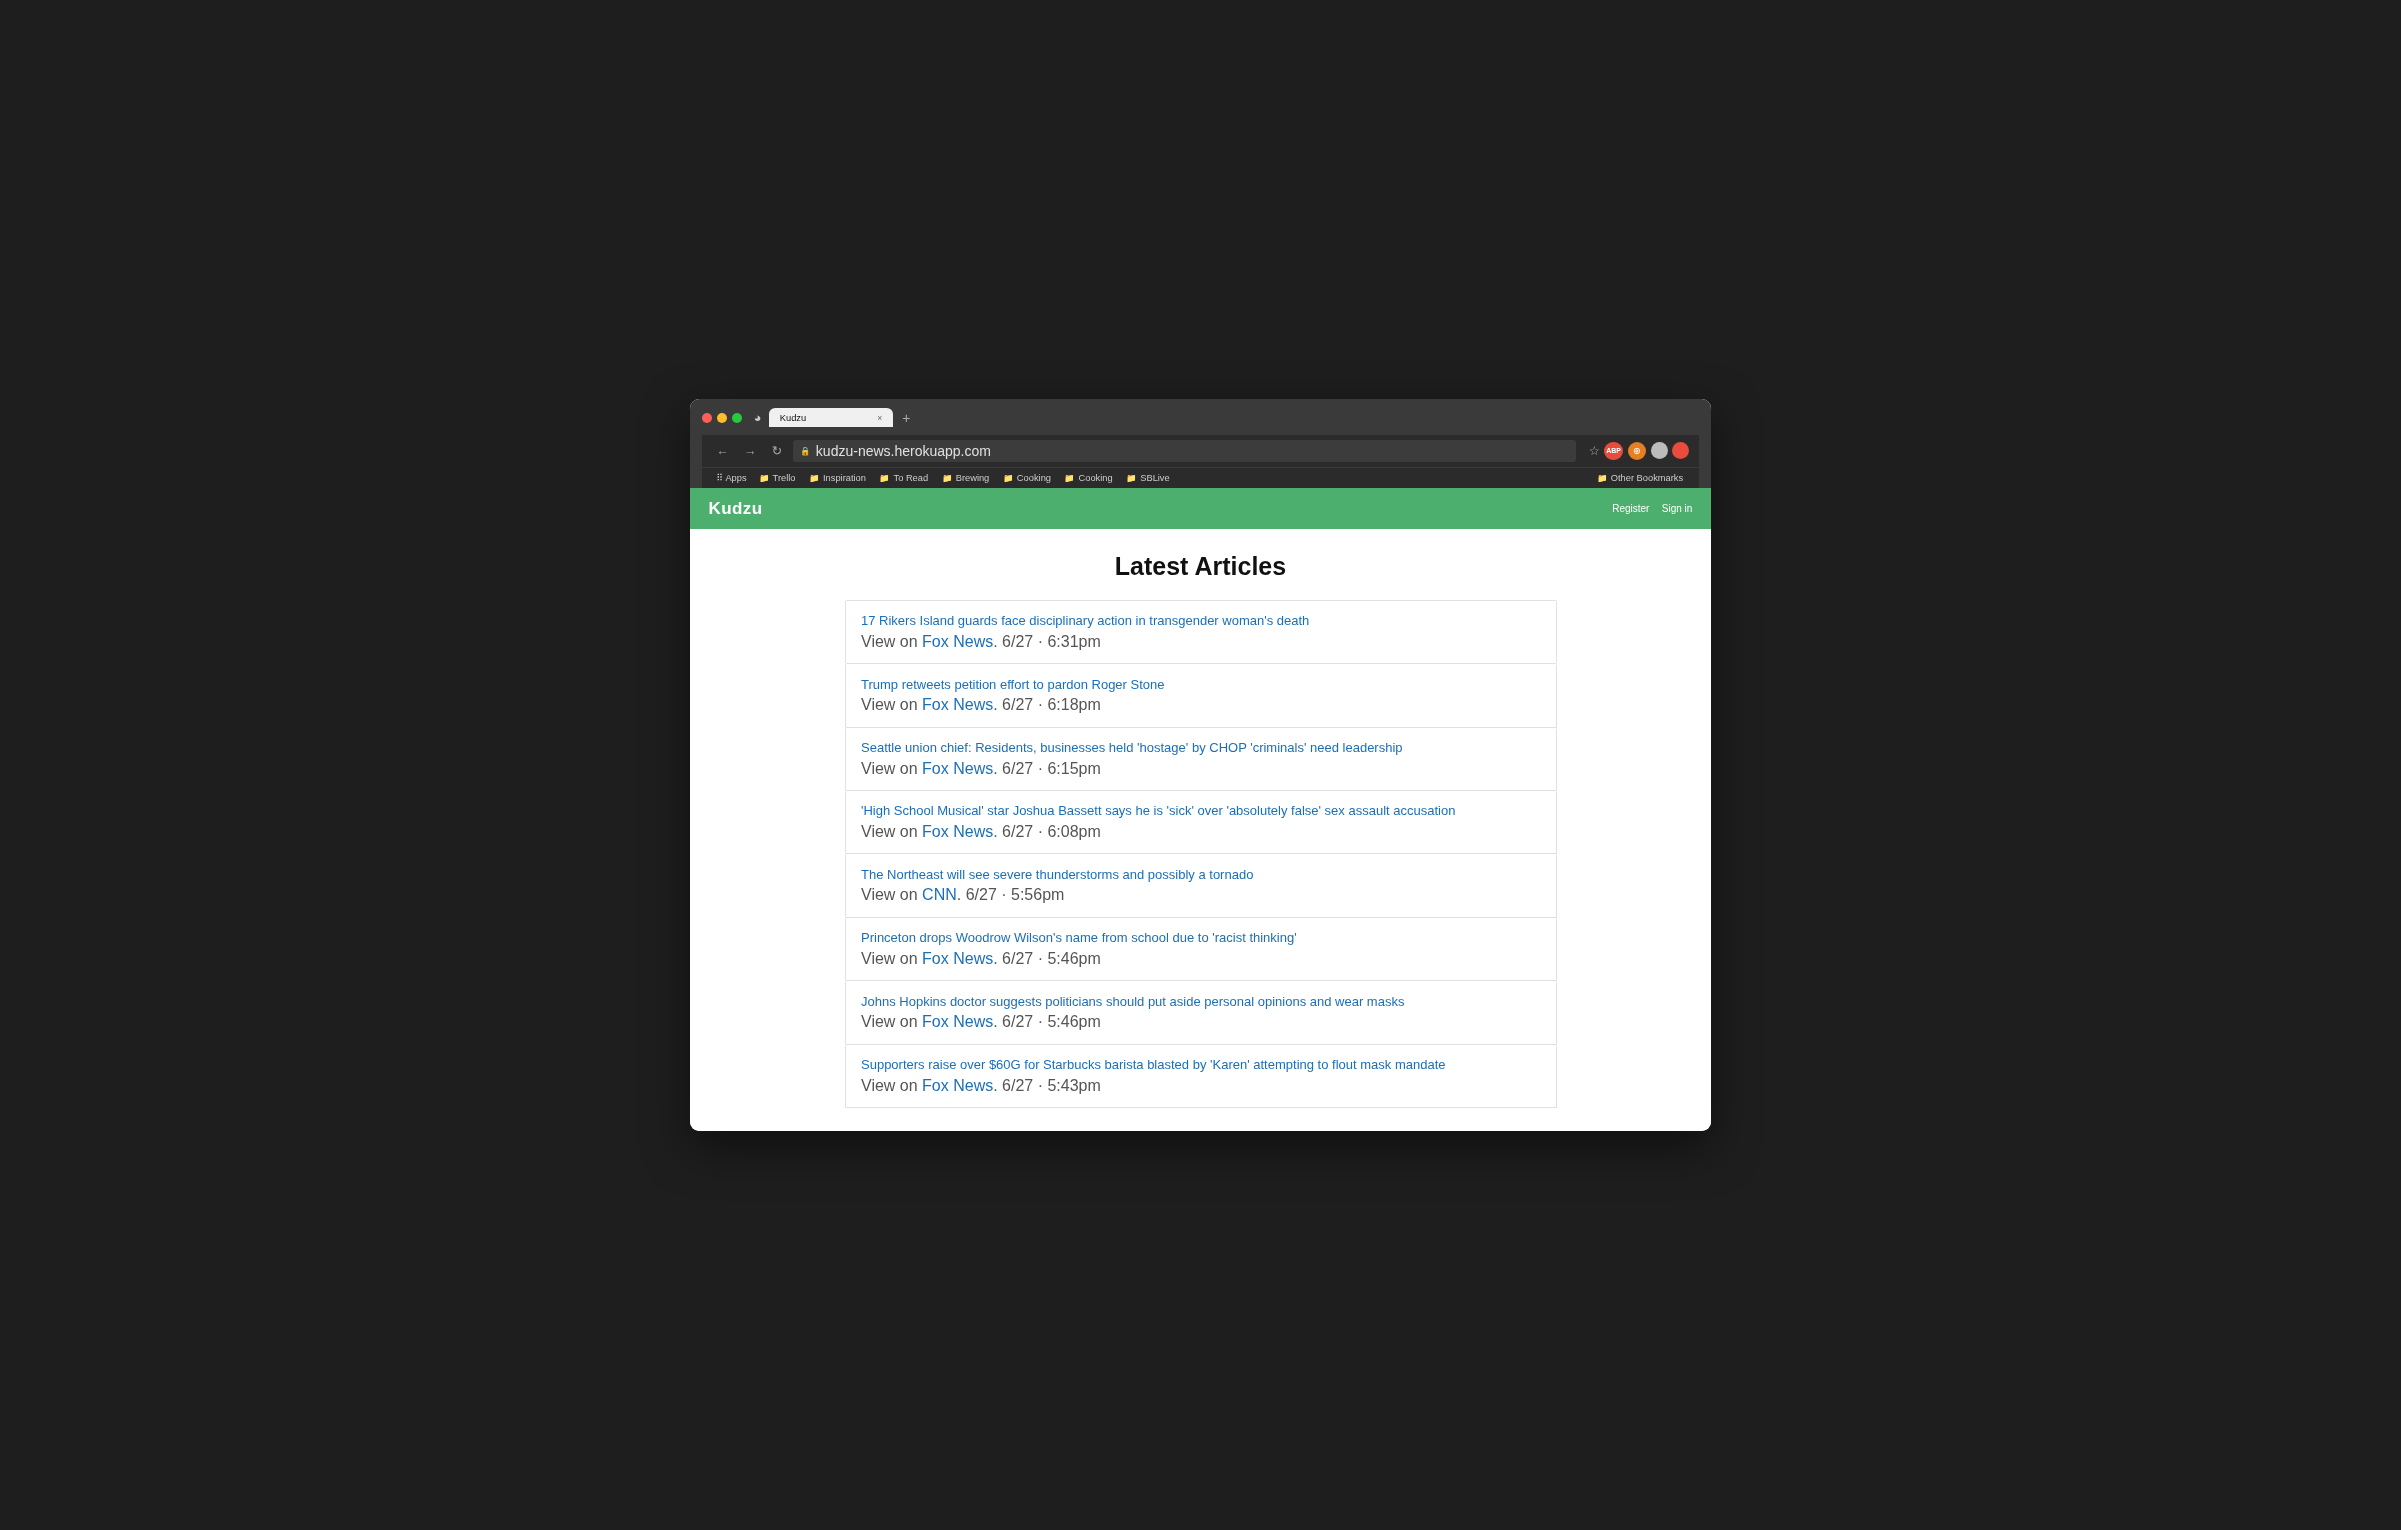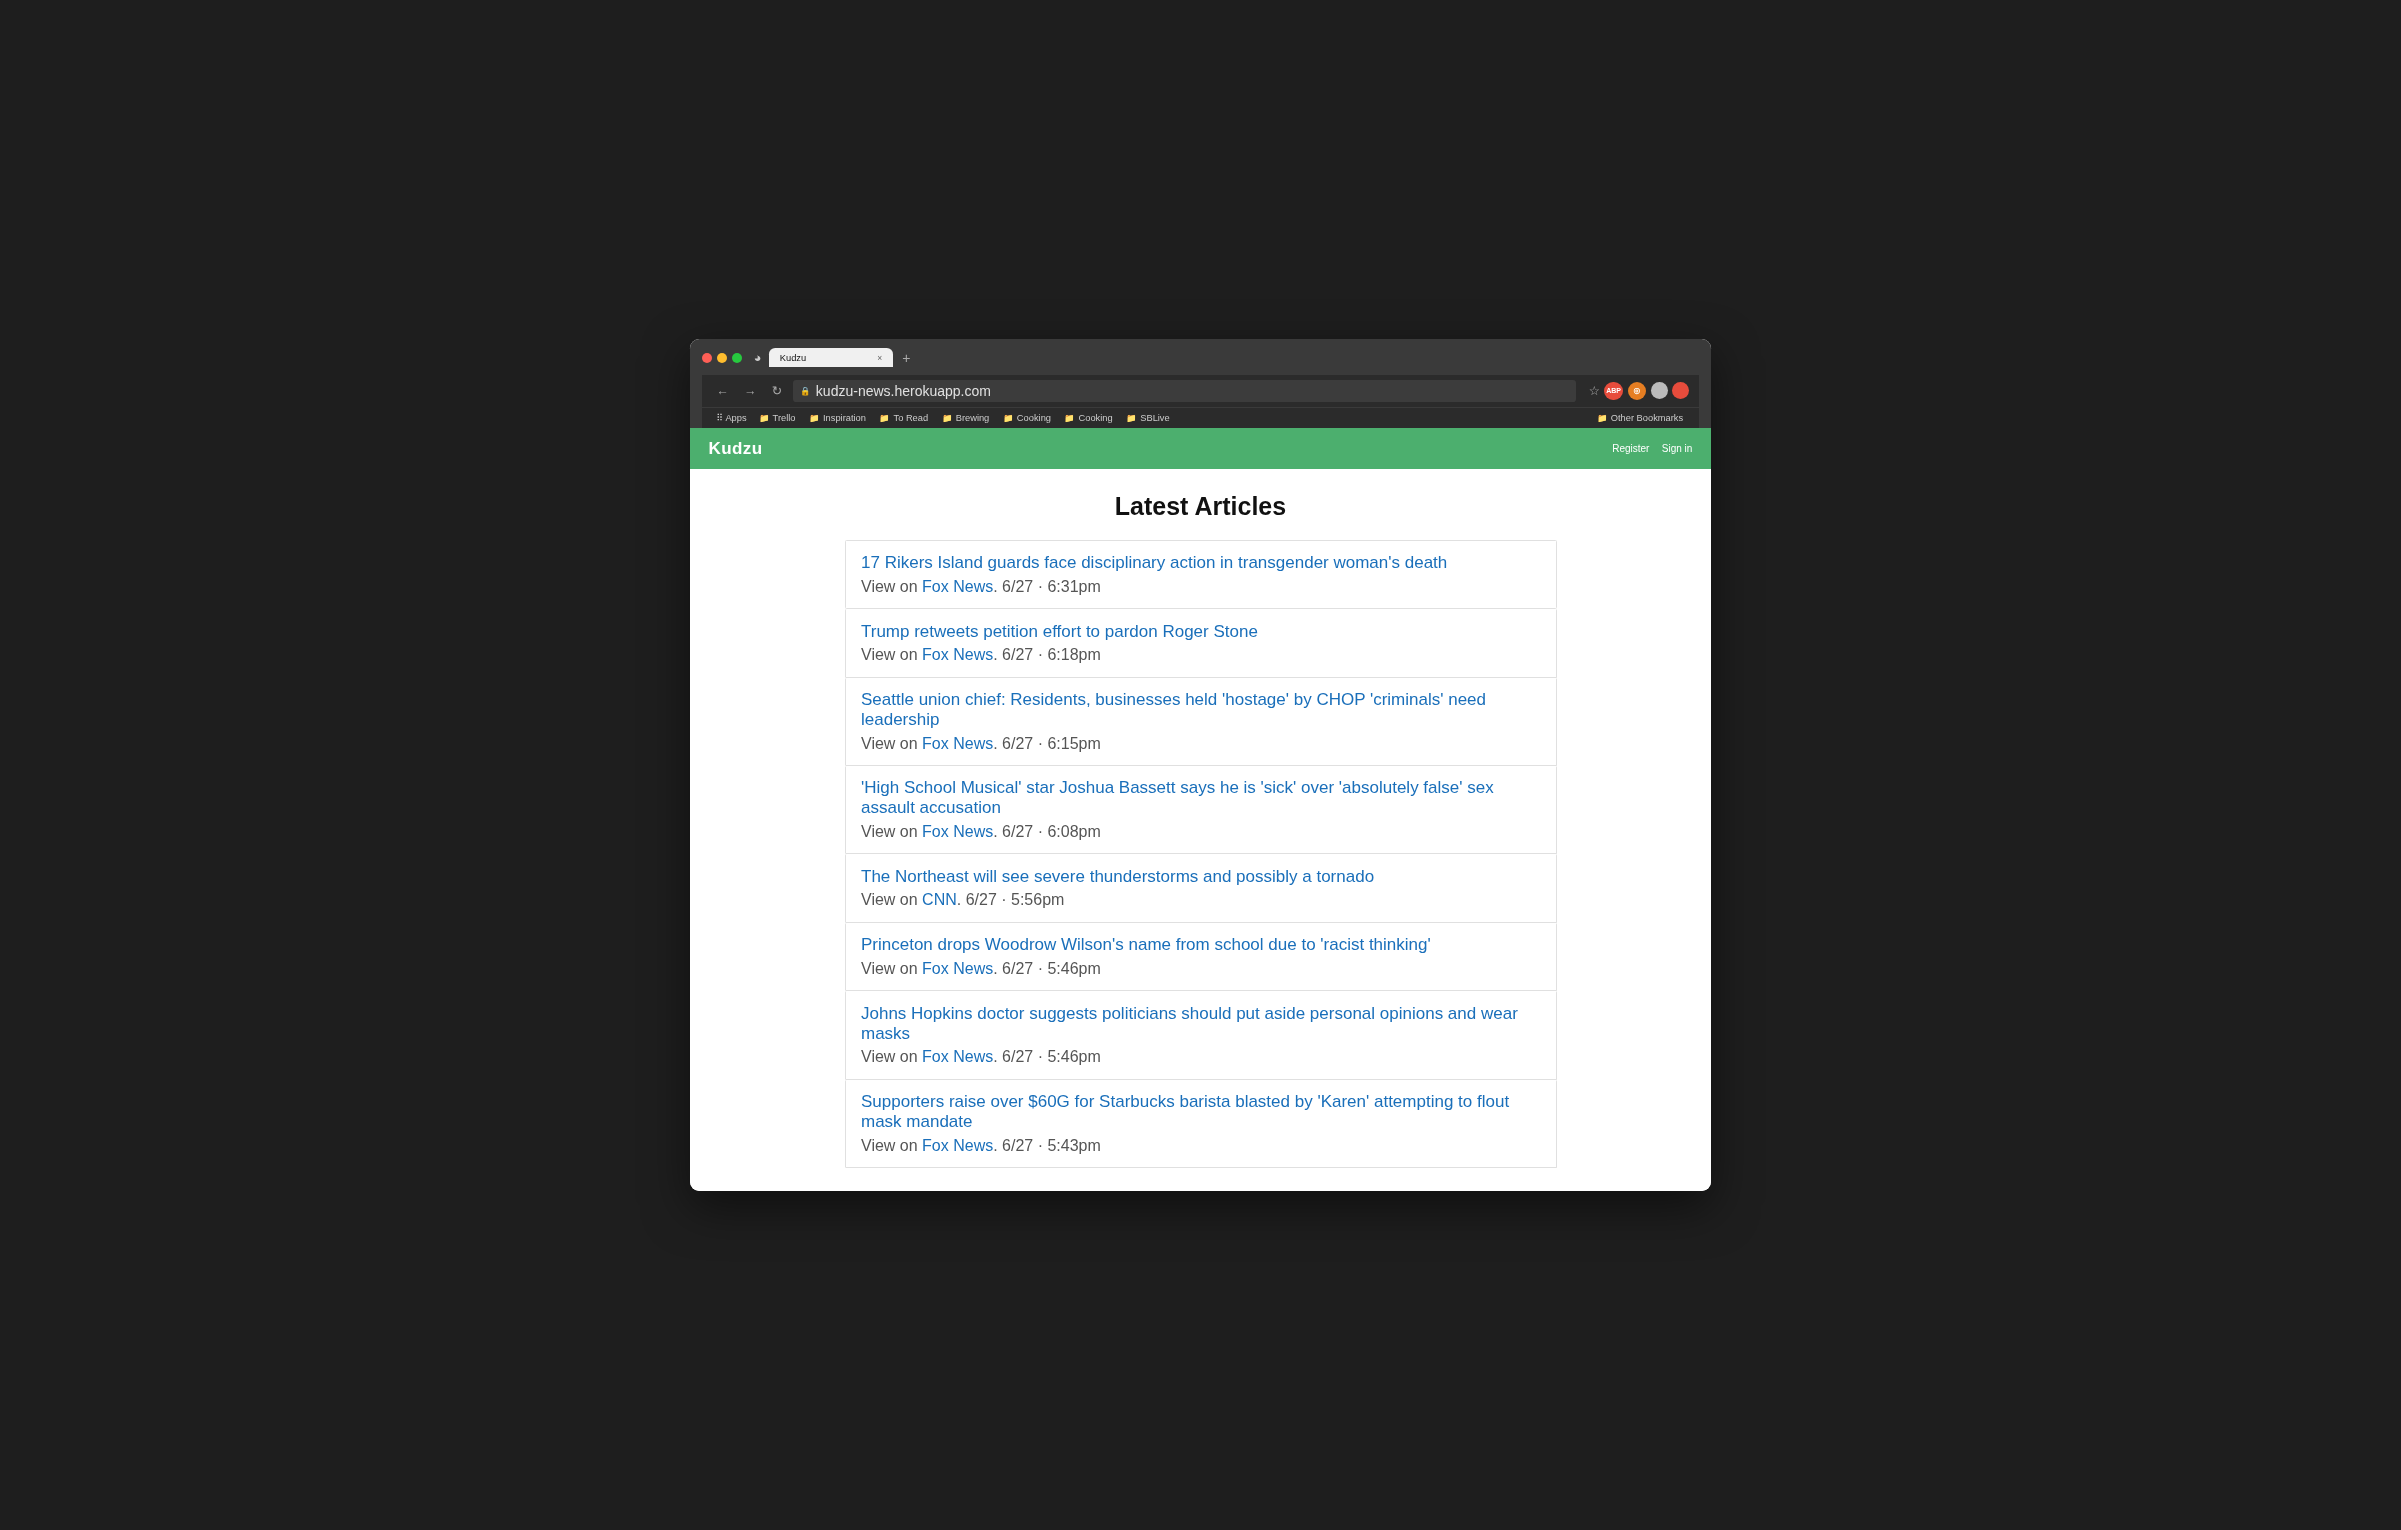--- a/index.html
+++ b/index.html
@@ -268,21 +268,21 @@
       padding: 12.4px 15.5px;
       margin-bottom: 0;
     }
 
     .article-item + .article-item {
       border-top: none;
     }
 
     .article-headline {
       color: #1a6fba;
-      font-size: 17px;
+      font-size: 13px;
       font-weight: 500;
       text-decoration: none;
       cursor: pointer;
       display: block;
       margin-bottom: 4.6px;
     }
 
     .article-meta {
       font-size: 16px;
       color: #555;

